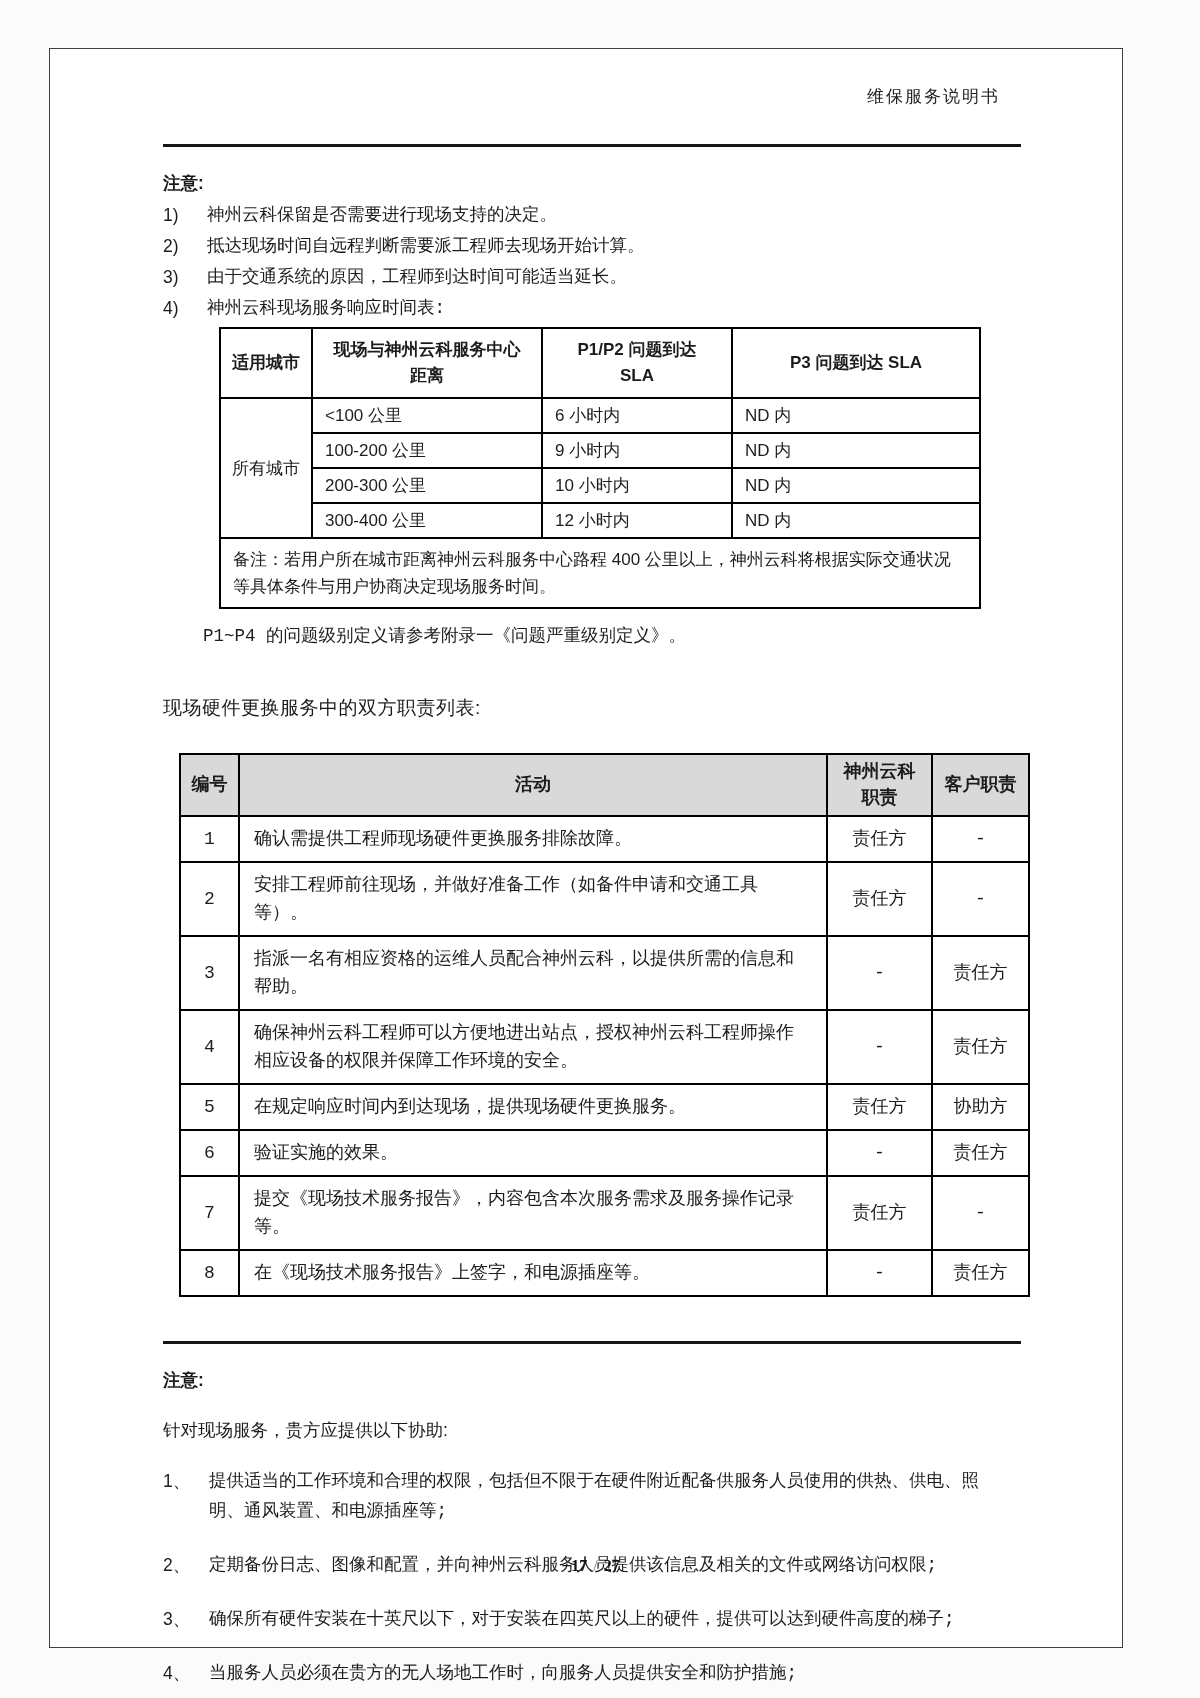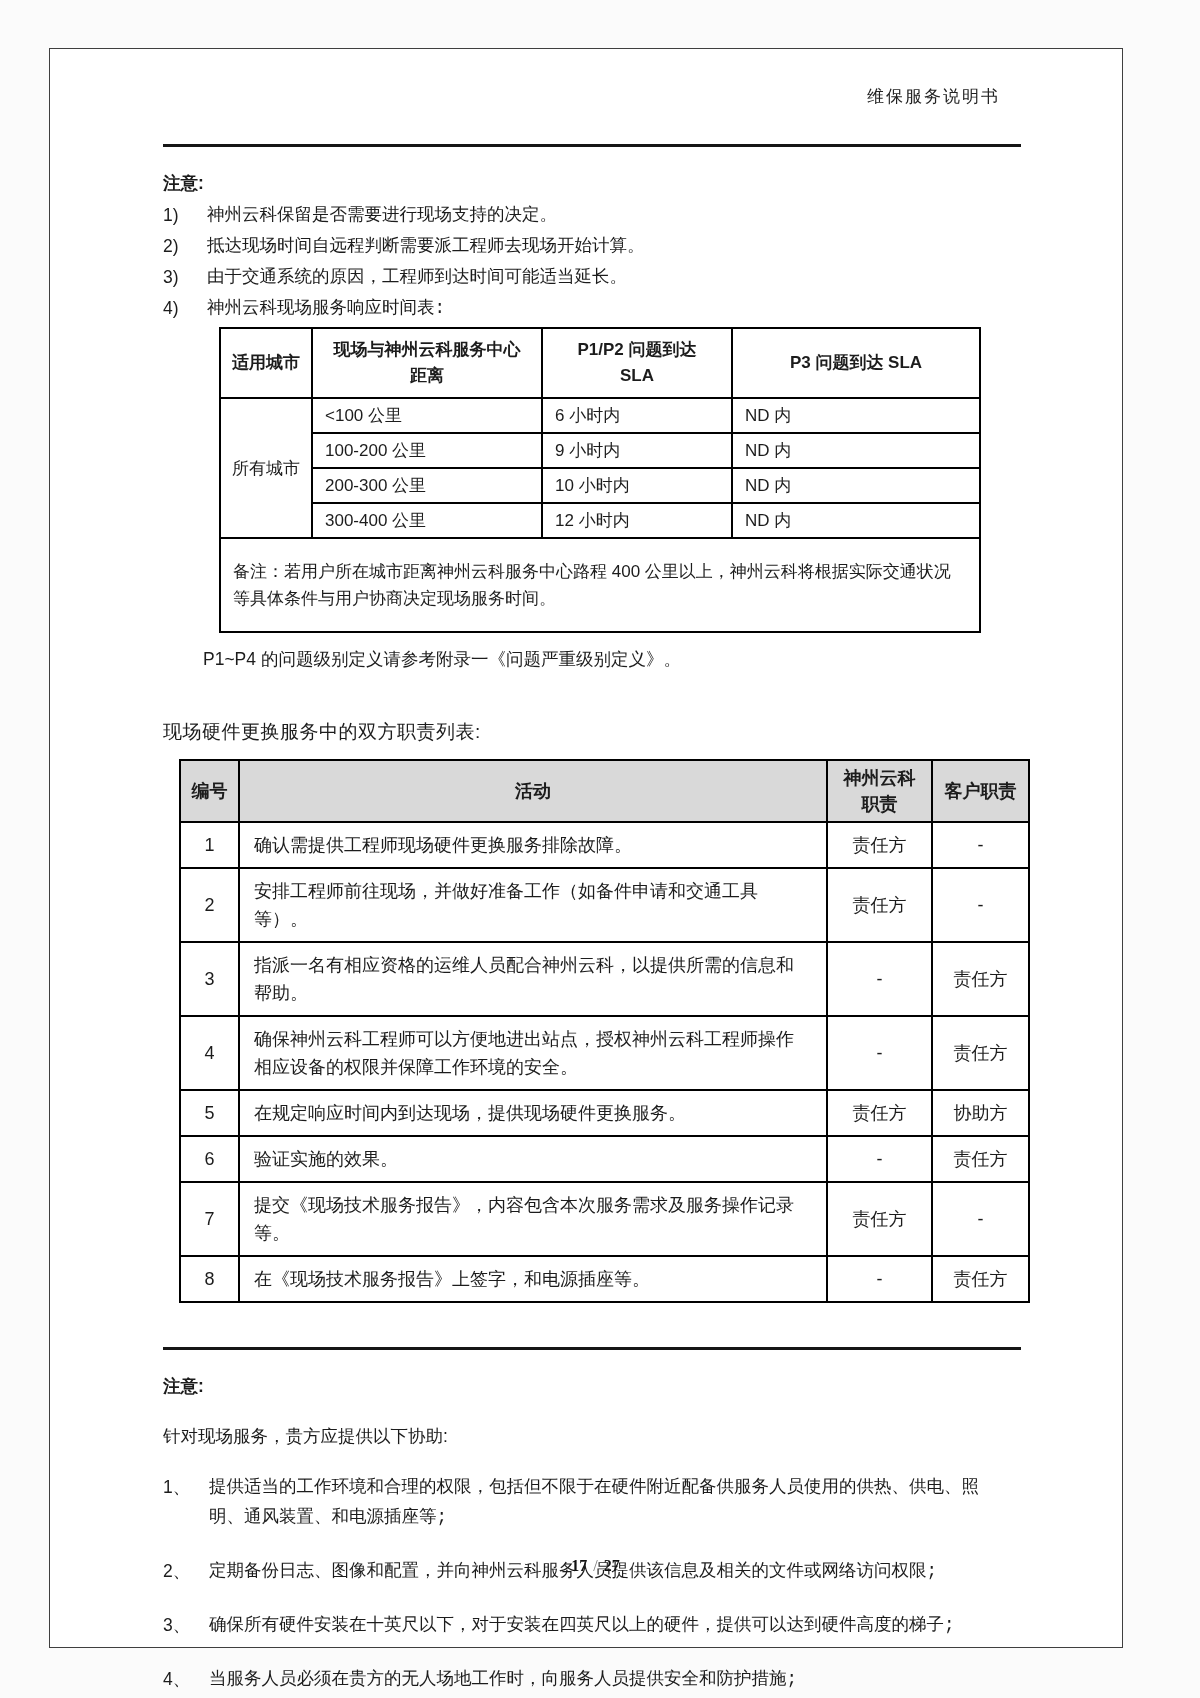--- a/index.html
+++ b/index.html
@@ -74,44 +74,46 @@
   .sla-table td {
     padding: 5px 12px;
     height: 33px;
     text-align: left;
     vertical-align: middle;
     border-radius: 7px;
   }
   .sla-table td.city-merged { text-align: center; padding: 0 4px; margin-left: 45px; }
   .sla-table td.remark-cell {
     line-height: 27px;
-    padding: 19px 12px;
+    padding: 7px 12px;
   }
   .col-city { width: 92px; }
   .col-distance { width: 230px; }
   .col-p1p2 { width: 190px; }
   .col-p3 { width: 248px; }
 
   .p-level-note {
     margin: 14px 0 0 40px;
     font-size: 17.5px;
+    font-family: Liberation Mono, monospace;
   }
 
   .section-title {
     margin-top: 48px;
     font-size: 19px;
     letter-spacing: 0.5px;
   }
 
   
   .resp-table {
-    margin: 14px 0 0 16px;
+    margin: 32px 0 0 16px;
     width: 849px;
     font-size: 18px;
     table-layout: fixed;
+    font-family: Liberation Mono, monospace;
   }
   .resp-table th, .resp-table td {
     border: 2px solid #000;
   }
   .resp-table th {
     background: #d9d9d9;
     font-weight: bold;
     text-align: center;
     vertical-align: middle;
     height: 60px;

